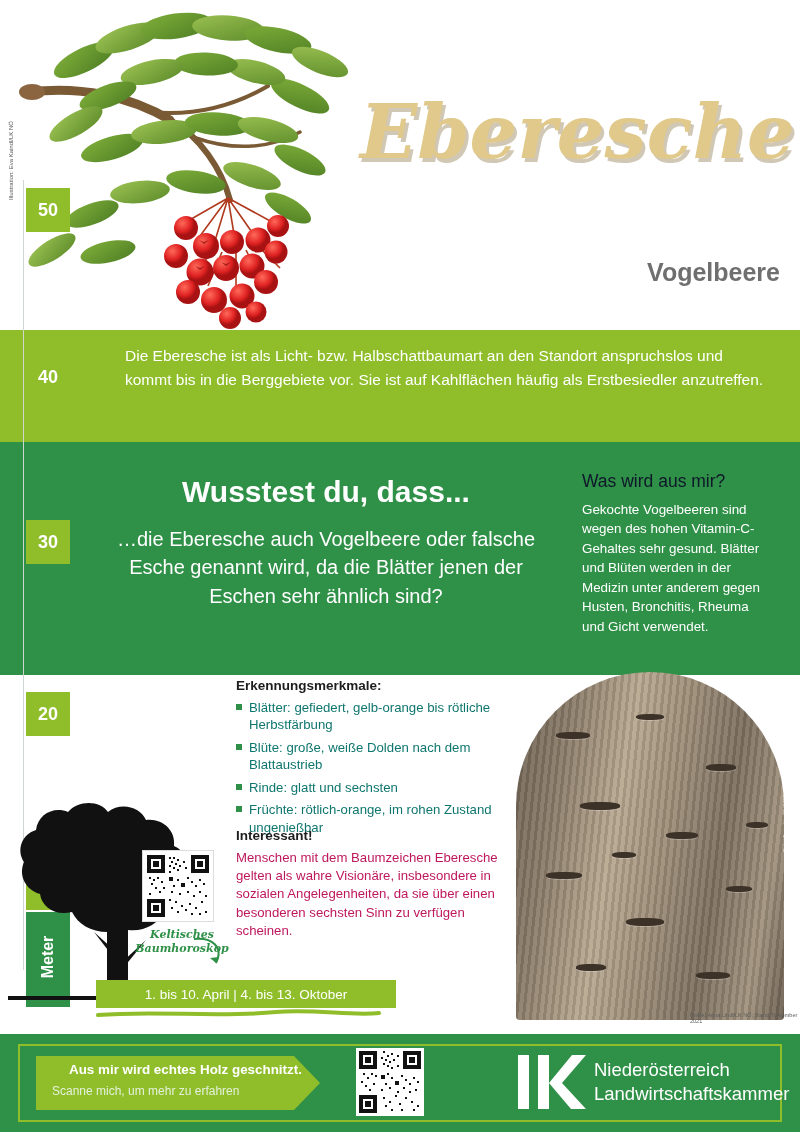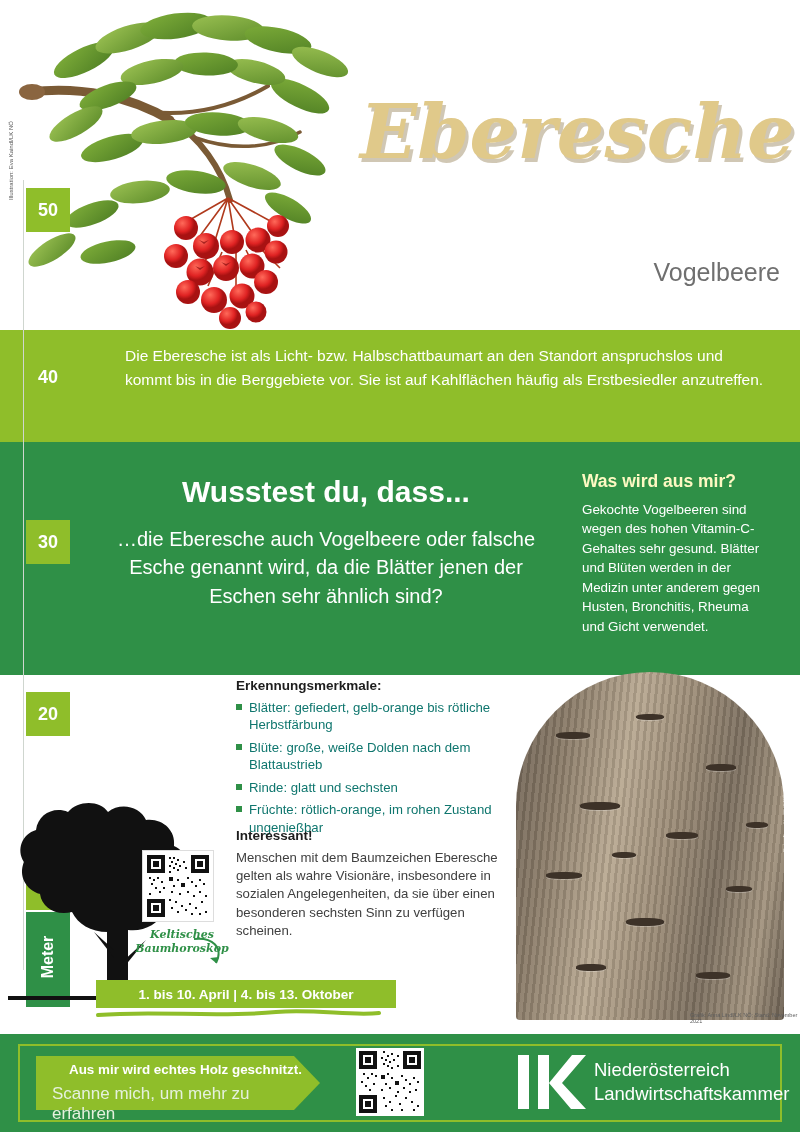--- a/index.html
+++ b/index.html
@@ -37,21 +37,21 @@
     color:#e0c98a;
     letter-spacing:0px;
     text-shadow: 3px 4px 0 rgba(120,95,40,.35);
     line-height:1;
   }
   .subtitle {
     position:absolute; left:360px; top:258px; width:420px;
     text-align:right;
     font-size:25px;
     color:#6f6f6f;
-    font-weight:400;
+    font-weight:700;
   }
 
   
   .intro-band {
     position:absolute; left:0; top:330px; width:800px; height:112px;
     background:#8fbe2a;
   }
   .intro-text {
     position:absolute; left:125px; top:344px; width:640px;
     color:#ffffff; font-size:15.5px; line-height:1.55;
@@ -106,21 +106,21 @@
     margin:0; padding:10px 18px 0 18px;
     text-align:center; color:#fff; font-size:20px; line-height:1.42;
   }
 
   
   .wasswird {
     position:absolute; left:568px; top:455px; width:216px; height:208px;
     background:#2f9047; padding:16px 14px 0 14px;
   }
   .wasswird h3 {
-    margin:0 0 8px 0; color:#fef9c3; font-size:17.5px; font-weight:700;
+    margin:0 0 8px 0; color:#0f172a; font-size:17.5px; font-weight:400;
   }
   .wasswird p {
     margin:0; color:#fff; font-size:13.4px; line-height:1.45;
   }
 
   
   .merkmale {
     position:absolute; left:236px; top:678px; width:290px;
   }
   .merkmale h4, .interessant h4 {
@@ -134,21 +134,21 @@
     font-size:13.2px; line-height:1.32; color:#0f766e;
   }
   .merkmale li::before {
     content:""; position:absolute; left:0; top:5px;
     width:6px; height:6px; background:#2f9047;
   }
   .interessant {
     position:absolute; left:236px; top:828px; width:275px;
   }
   .interessant p {
-    margin:0; font-size:13.2px; line-height:1.38; color:#404040;
+    margin:0; font-size:13.2px; line-height:1.38; color:#be185d;
   }
   .interessant .p2 { margin-top:10px; }
 
   
   .bark {
     position:absolute; left:516px; top:672px; width:268px; height:348px;
     border-radius:140px 140px 4px 4px;
     overflow:hidden;
     background:
       repeating-linear-gradient(96deg, rgba(0,0,0,.10) 0 3px, rgba(255,255,255,.06) 3px 7px),
@@ -185,21 +185,21 @@
   .arrow-curl {
     position:absolute; left:190px; top:935px; width:40px; height:40px;
   }
 
   
   .ribbon {
     position:absolute; left:96px; top:980px; width:300px; height:28px;
     background:#8fbe2a;
     display:flex; align-items:center; justify-content:center;
   }
-  .ribbon span { color:#ffffff; font-size:13.5px; font-weight:700; }
+  .ribbon span { color:#ffffff; font-size:13.5px; font-weight:400; }
   .ribbon-brush {
     position:absolute; left:96px; top:1004px; width:285px; height:9px;
   }
 
   
   .footer {
     position:absolute; left:0; top:1034px; width:800px; height:98px;
     background:#2f9047;
   }
   .footer-inner {
@@ -208,21 +208,21 @@
   }
   .footer-arrow {
     position:absolute; left:36px; top:1056px; width:284px; height:54px;
   }
   .footer-arrow-text1 {
     position:absolute; left:69px; top:1062px; width:250px;
     color:#ffffff; font-size:13.4px; font-weight:700;
   }
   .footer-arrow-text2 {
     position:absolute; left:52px; top:1084px; width:250px;
-    color:#e5f1dd; font-size:17px;
+    color:#e5f1dd; font-size:12px;
   }
   .qr-footer {
     position:absolute; left:356px; top:1048px; width:68px; height:68px;
     background:#fff; padding:3px;
   }
   .lk-logo {
     position:absolute; left:516px; top:1055px; width:70px; height:54px;
   }
   .lk-text {
     position:absolute; left:594px; top:1058px; width:200px;

